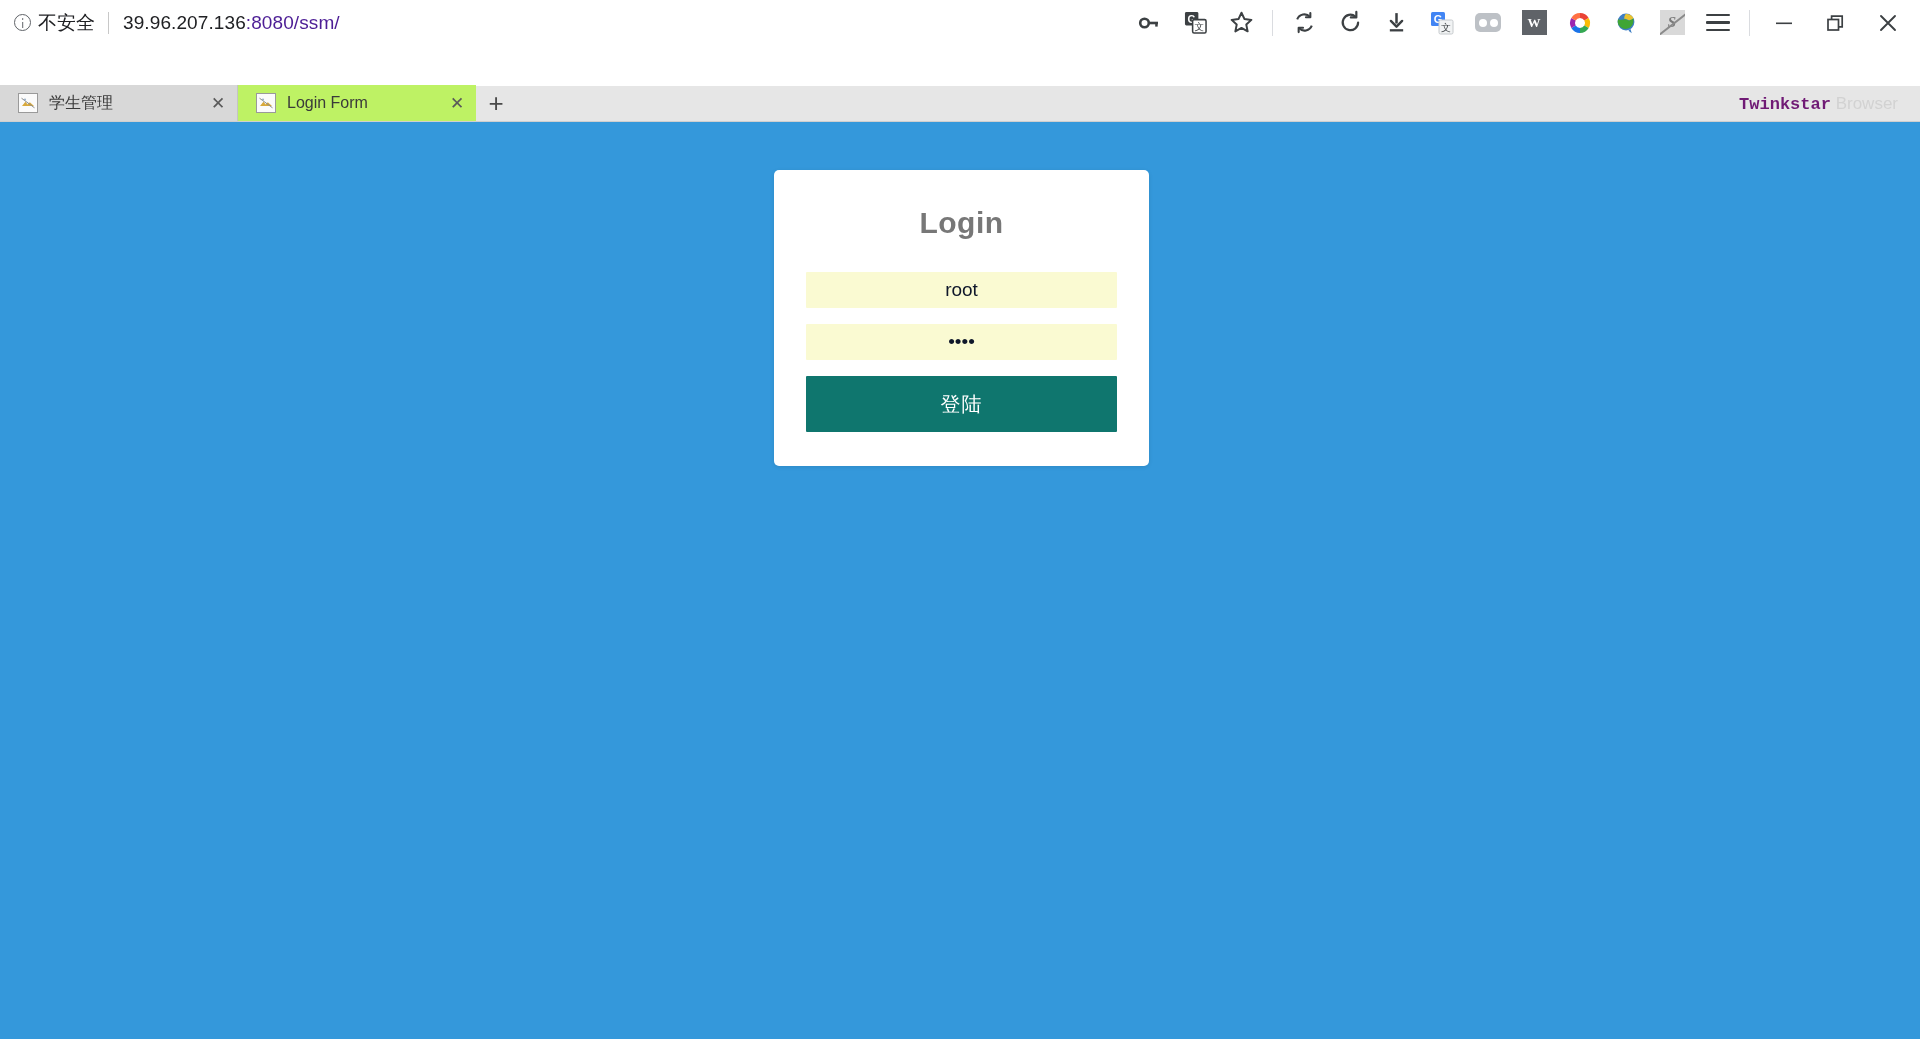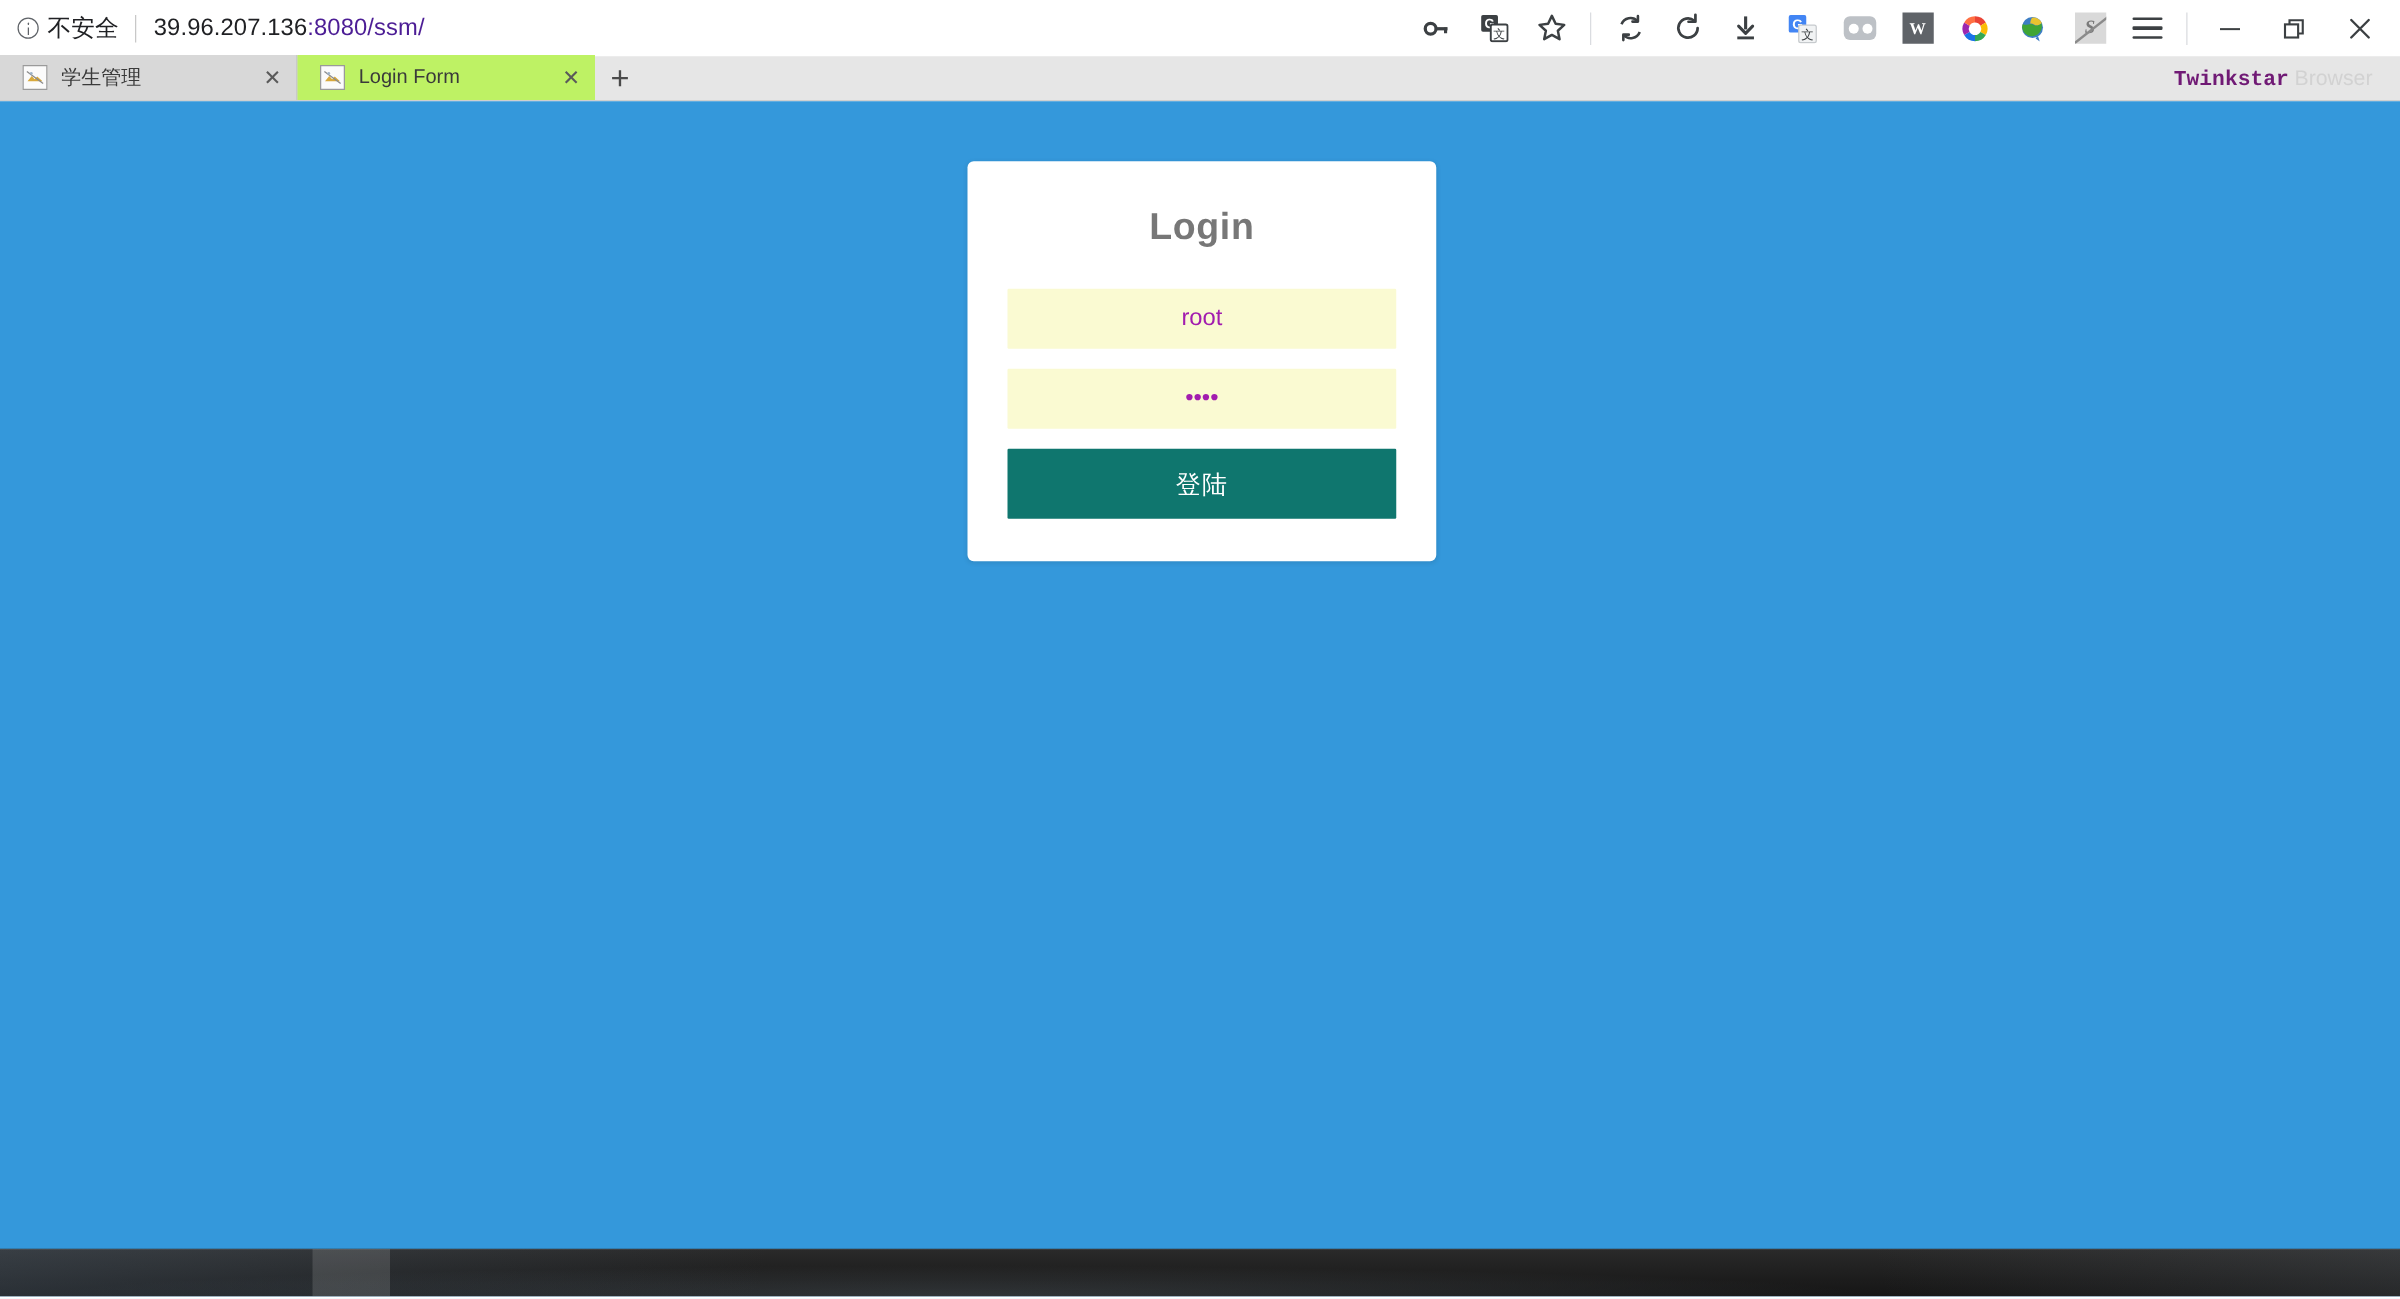--- a/index.html
+++ b/index.html
@@ -140,20 +140,21 @@
   }
 
   
   .tab-strip {
     height: 36px;
     background: #e6e6e6;
     display: flex;
     align-items: flex-end;
     position: relative;
     border-bottom: 1px solid #cfcfcf;
+    margin-top: 41px;
   }
   .tab {
     height: 36px;
     width: 238px;
     display: flex;
     align-items: center;
     padding: 0 8px 0 18px;
     font-size: 16px;
     color: #3a3a3a;
     position: relative;
@@ -226,27 +227,27 @@
     font-size: 30px;
     font-weight: bold;
     color: #777777;
     letter-spacing: 0.5px;
     margin-bottom: 34px;
     line-height: 1;
   }
   .field {
     display: block;
     width: 100%;
-    height: 48px;
+    height: 36px;
     background: #fafad2;
     border: none;
     outline: none;
     text-align: center;
     font-size: 19px;
-    color: #a21caf;
+    color: #0f172a;
     font-family: "Liberation Sans", "DejaVu Sans", sans-serif;
     margin-bottom: 16px;
     border-radius: 1px;
   }
   .field::placeholder { color: #8f8f6a; }
   .login-btn {
     display: block;
     width: 100%;
     height: 56px;
     background: #0f766e;

